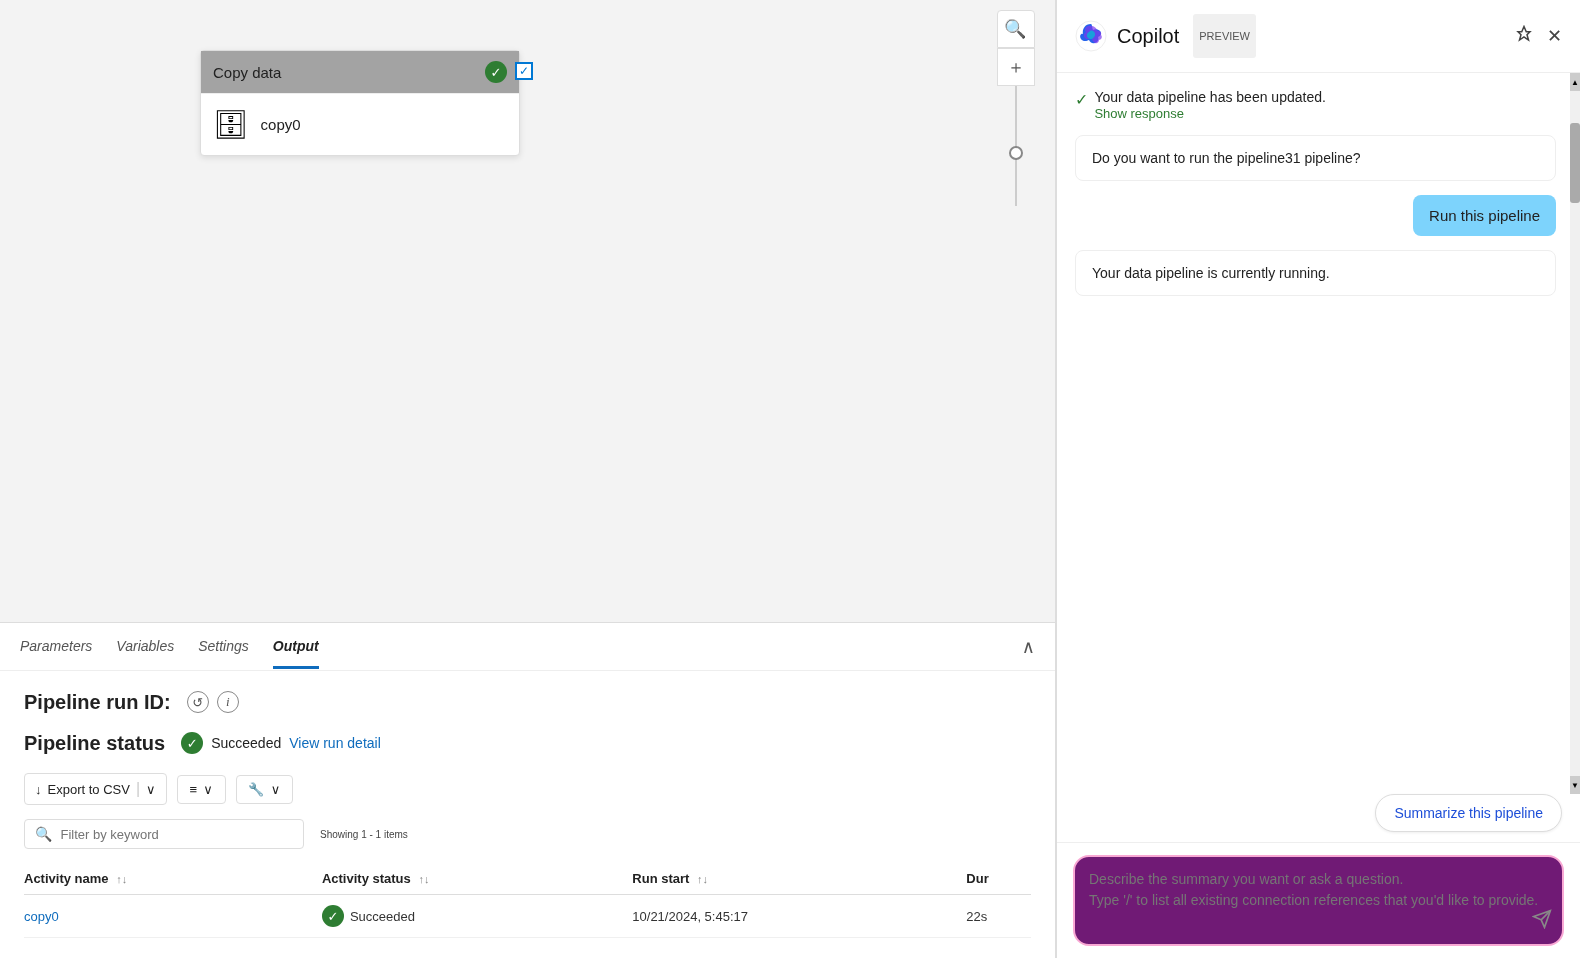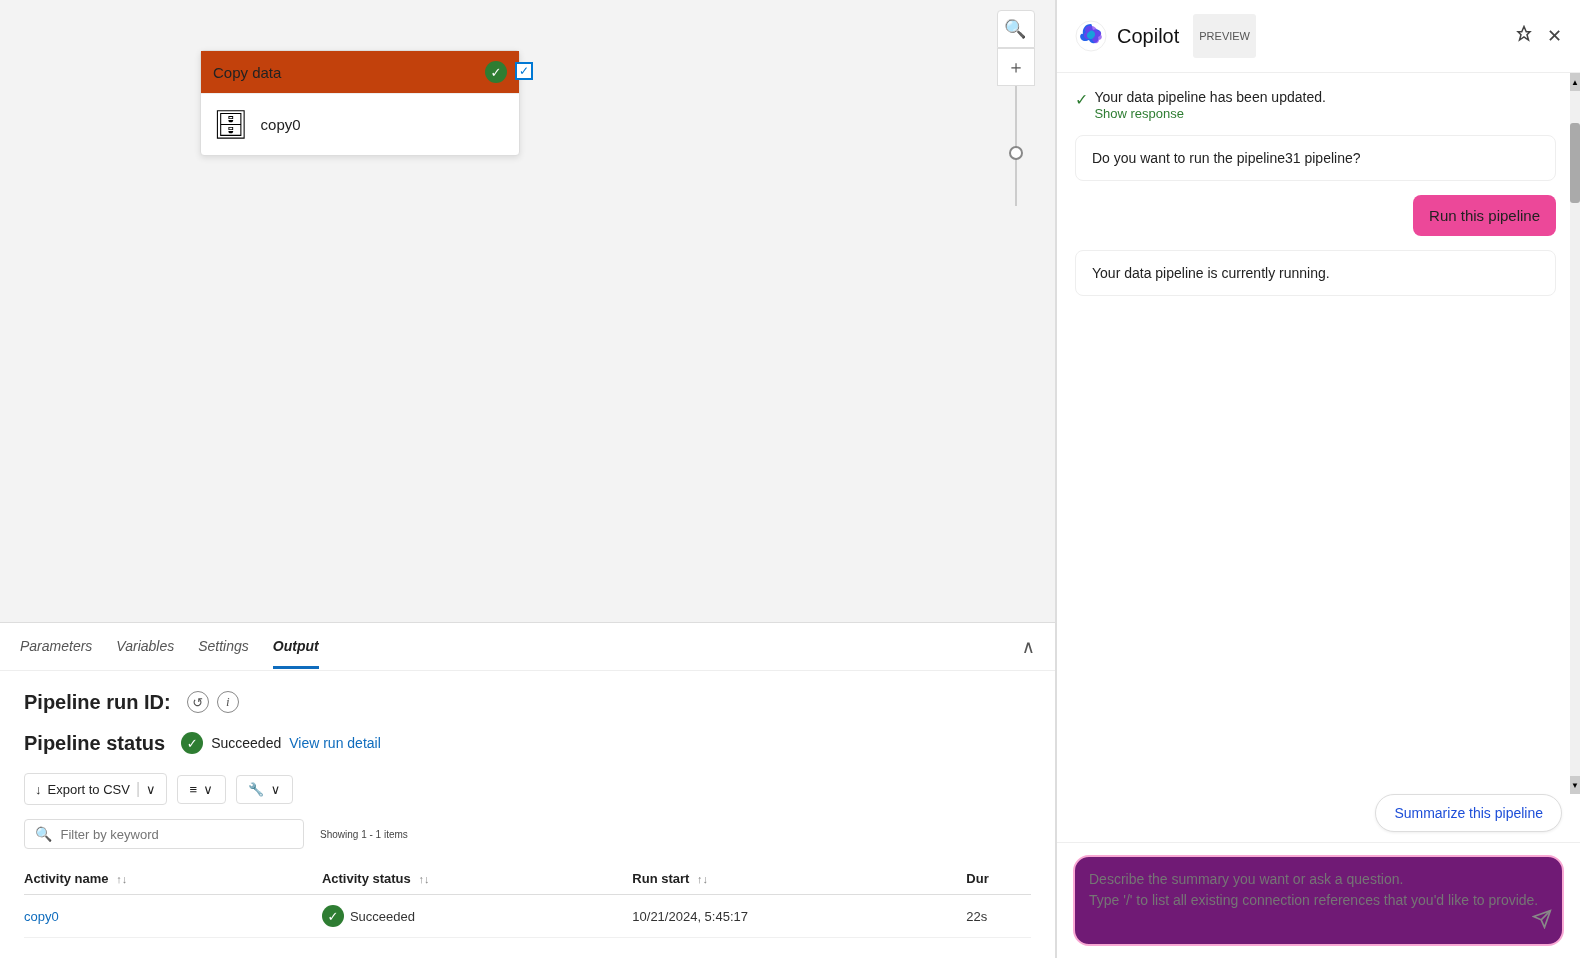--- a/index.html
+++ b/index.html
@@ -83,21 +83,21 @@
       border: 1px solid #ddd;
       border-radius: 4px;
       box-shadow: 0 2px 6px rgba(0,0,0,0.1);
     }
     .activity-card-header {
       display: flex;
       align-items: center;
       justify-content: space-between;
       padding: 10px 12px;
       border-bottom: 1px solid #eee;
-      background: #c2410c;
+      background: #a3a3a3;
     }
     .activity-card-title {
       font-size: 15px;
       color: #222;
     }
     .green-check {
       width: 22px;
       height: 22px;
       background: #2e7d32;
       border-radius: 50%;
@@ -397,21 +397,21 @@
       font-size: 14px;
       color: #222;
     }
     .updated-icon {
       color: #2e7d32;
       font-size: 16px;
       margin-top: 1px;
     }
 
     .chat-bubble-user {
-      background: #ec4899;
+      background: #7dd3fc;
       border-radius: 8px;
       padding: 12px 16px;
       font-size: 15px;
       color: #222;
       font-weight: 500;
       align-self: flex-end;
       max-width: 90%;
     }
 
     .chat-bubble-bot {

